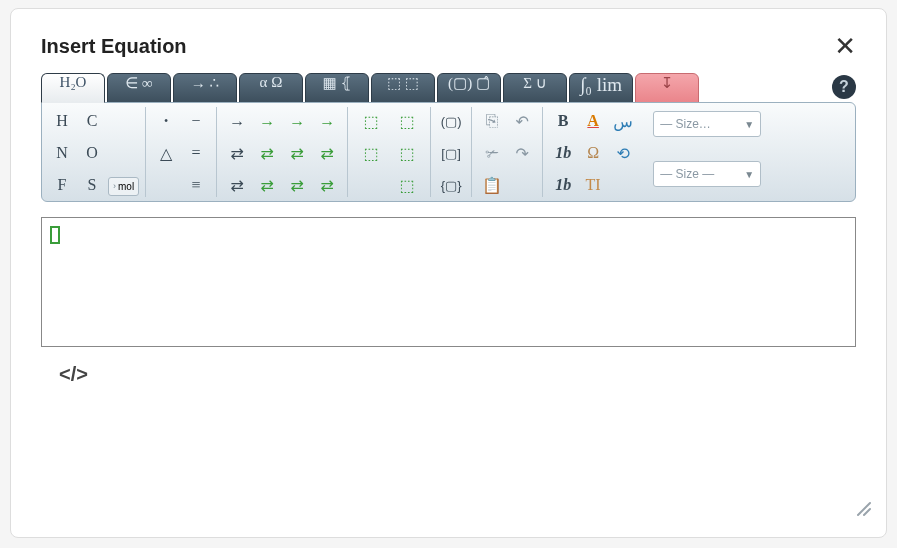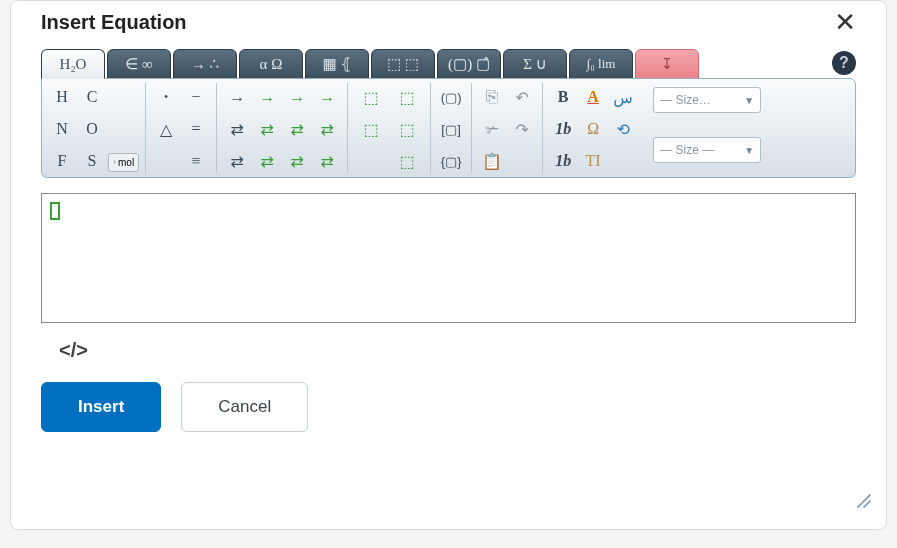--- a/index.html
+++ b/index.html
@@ -6,27 +6,27 @@
 body {
   font-family: -apple-system, BlinkMacSystemFont, "Segoe UI", Arial, sans-serif;
   background: #f5f5f5;
   width: 897px;
   height: 548px;
   position: relative;
 }
 .dialog {
   position: absolute;
   left: 10px;
-  top: 0;
+  top: 8px;
   width: 877px;
   height: 530px;
   background: #fff;
   border: 1px solid #ddd;
   border-radius: 8px;
-  padding: 8px 30px;
+  padding: 24px 30px;
 }
 .dialog-header {
   display: flex;
   justify-content: space-between;
   align-items: center;
   margin-bottom: 14px;
 }
 .dialog-title {
   font-size: 20px;
   font-weight: 700;
@@ -44,21 +44,20 @@
 .tabs-row {
   display: flex;
   gap: 2px;
   align-items: center;
 }
 .tab {
   height: 30px;
   min-width: 64px;
   padding: 0 10px;
   display: flex;
-  align-items: center;
   justify-content: center;
   border-radius: 6px 6px 0 0;
   font-size: 15px;
   color: #dfe8ef;
   background: linear-gradient(#5a6f7f, #3d4f5d);
   border: 1px solid #2e3c48;
   cursor: pointer;
   font-family: "Times New Roman", serif;
 }
 .tab.active {
@@ -256,21 +255,21 @@
       <div class="tab">
           <span>⬚ ⬚</span>
         </div>
       <div class="tab">
           <span>(▢) ▢̂</span>
         </div>
       <div class="tab">
           <span>Σ ∪</span>
         </div>
       <div class="tab">
-          <span style="font-size:13px">∫₀ lim</span>
+          <span style="font-size:19px">∫₀ lim</span>
         </div>
       <div class="tab pink">
           <span>↧</span>
         </div>
     </div>
 
     <div class="ribbon">
 
       <div class="ribbon-group">
         <div class="tbtn serif">H</div>
@@ -359,28 +358,20 @@
       </div>
     </div>
   </div>
 
   <div class="editor-area">
     <span class="cursor-box"></span>
   </div>
 
   <div class="code-icon">&lt;/&gt;</div>
 
-  <div class="footer-row">
-    <div class="btn btn-primary">
-      <span>Insert</span>
-    </div>
-    <div class="btn btn-secondary">
-      <span>Cancel</span>
-    </div>
-  </div>
 
   <div class="resize-grip">
     <svg width="20" height="20" viewBox="0 0 20 20">
         <g stroke="#9aa4ac" stroke-width="2" stroke-linecap="round">
           <line x1="6" y1="18" x2="18" y2="6"></line>
           <line x1="12" y1="18" x2="18" y2="12"></line>
         </g>
       </svg>
   </div>
 

